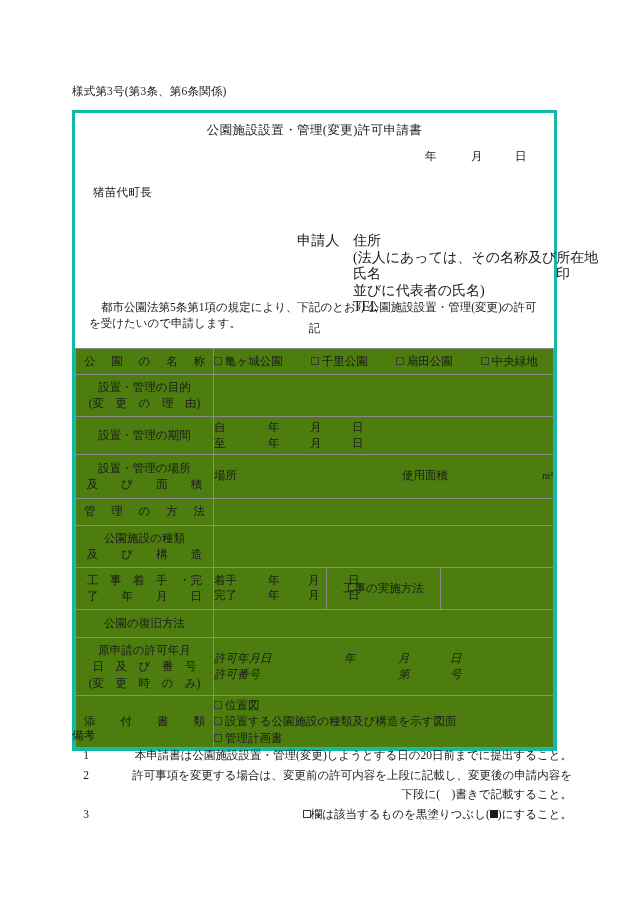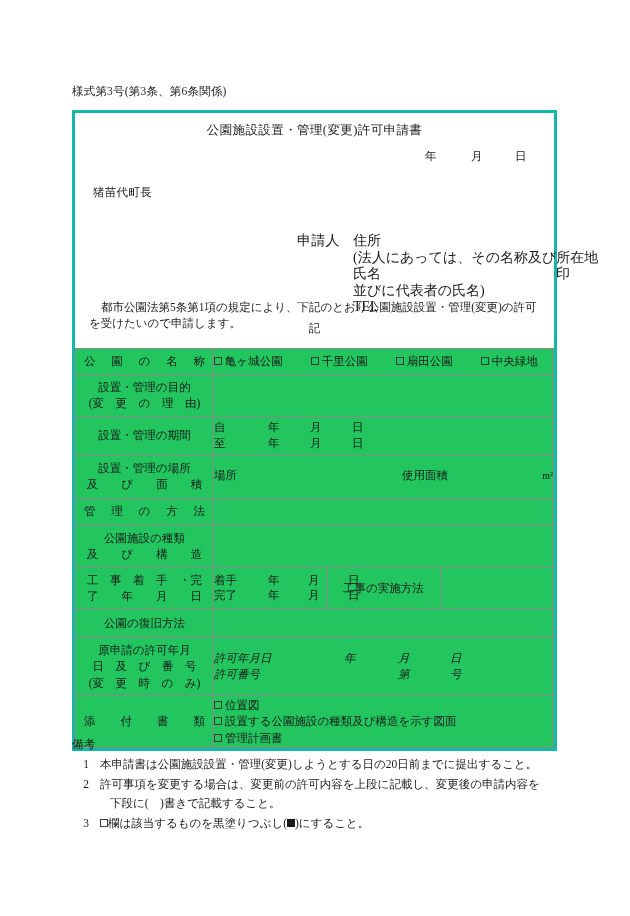--- a/index.html
+++ b/index.html
@@ -116,21 +116,21 @@
   table.maintable {
     width: 100%;
     border-collapse: collapse;
     font-size: 11.5px;
     table-layout: fixed;
   }
   table.maintable td {
     border: 1px solid #8a8a8a;
     padding: 0;
     vertical-align: middle;
-    background: #22c55e;
+    background: #4d7c0f;
   }
   table.maintable td.lbl {
     width: 121px;
     padding: 4px 8px;
     line-height: 16.5px;
   }
   td.lbl .just {
     display: block;
     text-align: justify;
     text-align-last: justify;
@@ -203,27 +203,27 @@
   .attach-item { white-space: nowrap; line-height: 16.5px; }
   
   .notes {
     position: absolute;
     left: 72px;
     top: 726px;
     width: 500px;
     font-size: 11.5px;
     line-height: 19px;
   }
-  .notes-title { letter-spacing: 0.3px; margin-top: 9px; }
+  .notes-title { letter-spacing: 0.3px; }
   .note-row { display: flex; margin-top: 1px; }
   .note-num {
     flex: 0 0 28px;
     text-align: center;
   }
-  .note-text { flex: 1 1 auto; }
+  .note-text { flex: 1 1 auto; text-align: right; }
   .note-text .cont { display: block; text-indent: 10px; }
   .blk {
     display: inline-block;
     width: 8px;
     height: 8px;
     background: #1a1a1a;
     vertical-align: 0px;
   }
   .cbx-inline {
     display: inline-block;

